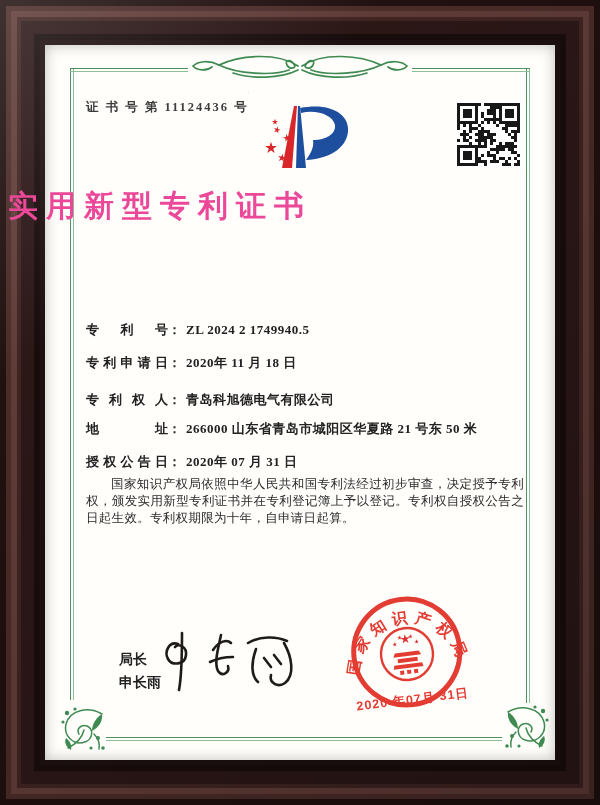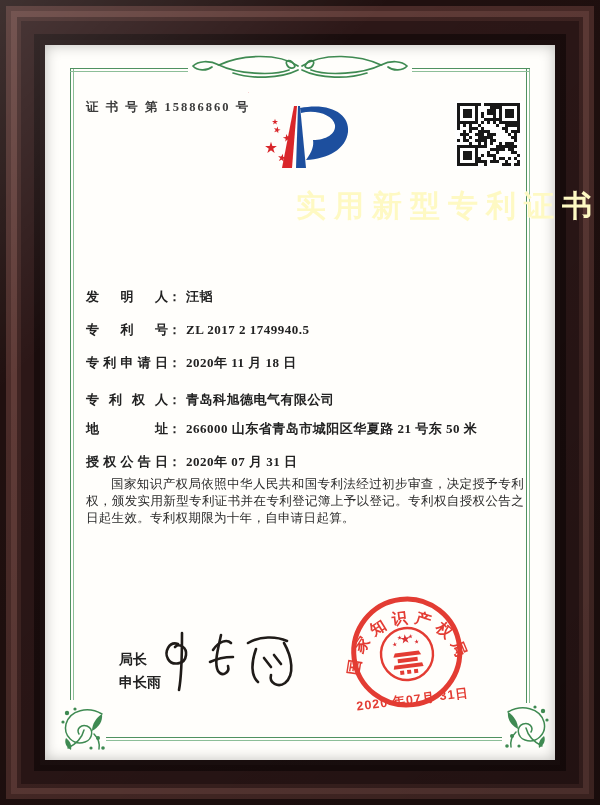--- a/index.html
+++ b/index.html
@@ -20,22 +20,22 @@
     box-shadow:inset 0 0 14px rgba(0,0,0,.25);}
   
   .gl-h{position:absolute;height:4px;
     background:linear-gradient(to bottom,#4f9160 0 1.4px,rgba(0,0,0,0) 1.4px 2.6px,#8cbe98 2.6px 4px);}
   .gl-v{position:absolute;width:4px;
     background:linear-gradient(to right,#4f9160 0 1.4px,rgba(0,0,0,0) 1.4px 2.6px,#8cbe98 2.6px 4px);}
   .orn{position:absolute;color:#3f8a52;}
   
   .cert-no{position:absolute;left:86px;top:99px;font-size:12.5px;letter-spacing:2px;
     color:#3c3c3c;font-weight:600;}
-  .title{position:absolute;left:0;top:186px;width:100%;text-align:right;font-size:30px;
-    font-weight:700;letter-spacing:8px;text-indent:8px;color:#fef9c3;}
+  .title{position:absolute;left:0;top:186px;width:100%;text-align:left;font-size:30px;
+    font-weight:700;letter-spacing:8px;text-indent:8px;color:#ec4899;}
   .row{position:absolute;left:86px;width:444px;font-size:13px;font-weight:600;color:#222;
     white-space:nowrap;}
   .flabel{display:inline-block;width:82px;text-align:justify;text-align-last:justify;
     vertical-align:bottom;}
   .colon{margin-right:5px;}
   .fval{letter-spacing:.5px;}
   .pair2{position:absolute;left:252px;top:0;}
   .paras{position:absolute;left:86px;top:476px;width:438px;font-size:12.5px;line-height:17px;
     color:#2b2b2b;text-align:justify;}
   .paras p{margin:0;text-indent:2em;letter-spacing:.3px;}
@@ -90,21 +90,21 @@
           <circle cx="40" cy="34" r="2"></circle>
         <circle cx="33" cy="44" r="1.6"></circle>
           <circle cx="45" cy="44" r="1.8"></circle>
       </g>
     </g>
   </svg>
   <svg class="orn" style="left:502px;top:702px;transform:scaleX(-1);" width="50" height="50" viewBox="0 0 50 50">
     <use href="#cornerOrn"></use>
   </svg>
 
-  <div class="cert-no">证 书 号 第 15886860 号</div>
+  <div class="cert-no">证 书 号 第 11124436 号</div>
 
   <svg style="position:absolute;left:248px;top:92px;" width="110" height="90" viewBox="0 0 110 90">
     <path id="star" d="M0,-1 L0.588,0.809 L-0.951,-0.309 L0.951,-0.309 L-0.588,0.809 Z" fill="#d9262a"></path>
     <use href="#star" transform="translate(27,30) scale(3.2)"></use>
     <use href="#star" transform="translate(29,38) scale(3.6) rotate(15)"></use>
     <use href="#star" transform="translate(39,46) scale(4.2) rotate(-12)"></use>
     <use href="#star" transform="translate(23,56) scale(6.2)"></use>
     <use href="#star" transform="translate(34,66) scale(4.4) rotate(10)"></use>
     <polygon points="46,14 49,14 44,76 34,76" fill="#d9262a"></polygon>
     <polygon points="50,14 52,14 58,76 48,76" fill="#1d4f9e"></polygon>
@@ -348,25 +348,22 @@
         <i style="left:45px;top:60px"></i>
         <i style="left:48px;top:60px"></i>
         <i style="left:51px;top:60px"></i>
         <i style="left:57px;top:60px"></i>
         <i style="left:60px;top:60px"></i>
       </div>
   </div>
 
   <div class="title">实用新型专利证书</div>
 
-  <div class="row" style="top:288px">
-    <span class="flabel">发明人</span><span class="colon">：</span><span class="fval">汪韬</span>
-  </div>
   <div class="row" style="top:321px">
-    <span class="flabel">专利号</span><span class="colon">：</span><span class="fval">ZL 2017 2 1749940.5</span>
+    <span class="flabel">专利号</span><span class="colon">：</span><span class="fval">ZL 2024 2 1749940.5</span>
   </div>
   <div class="row" style="top:354px">
     <span class="flabel">专利申请日</span><span class="colon">：</span><span class="fval">2020年 11 月 18 日</span>
   </div>
   <div class="row" style="top:391px">
     <span class="flabel">专利权人</span><span class="colon">：</span><span class="fval">青岛科旭德电气有限公司</span>
   </div>
   <div class="row" style="top:420px">
     <span class="flabel">地址</span><span class="colon">：</span><span class="fval">266000 山东省青岛市城阳区华夏路 21 号东 50 米</span>
   </div>

